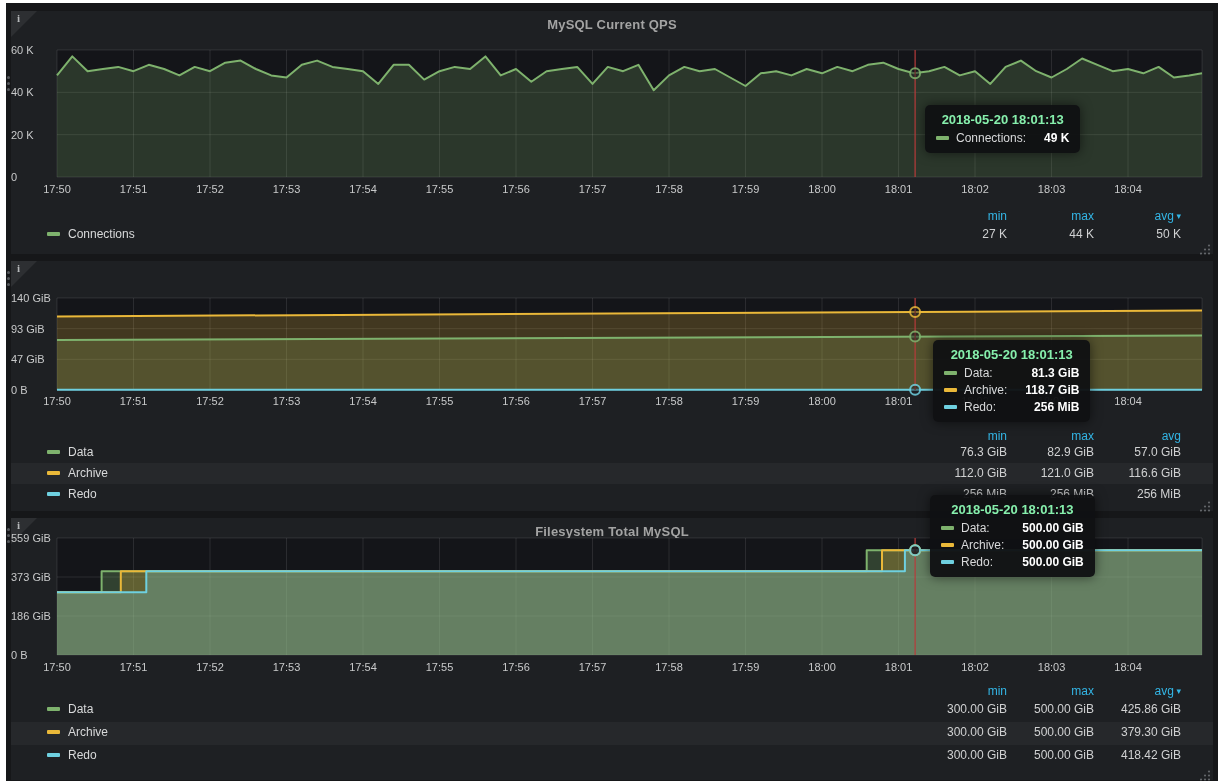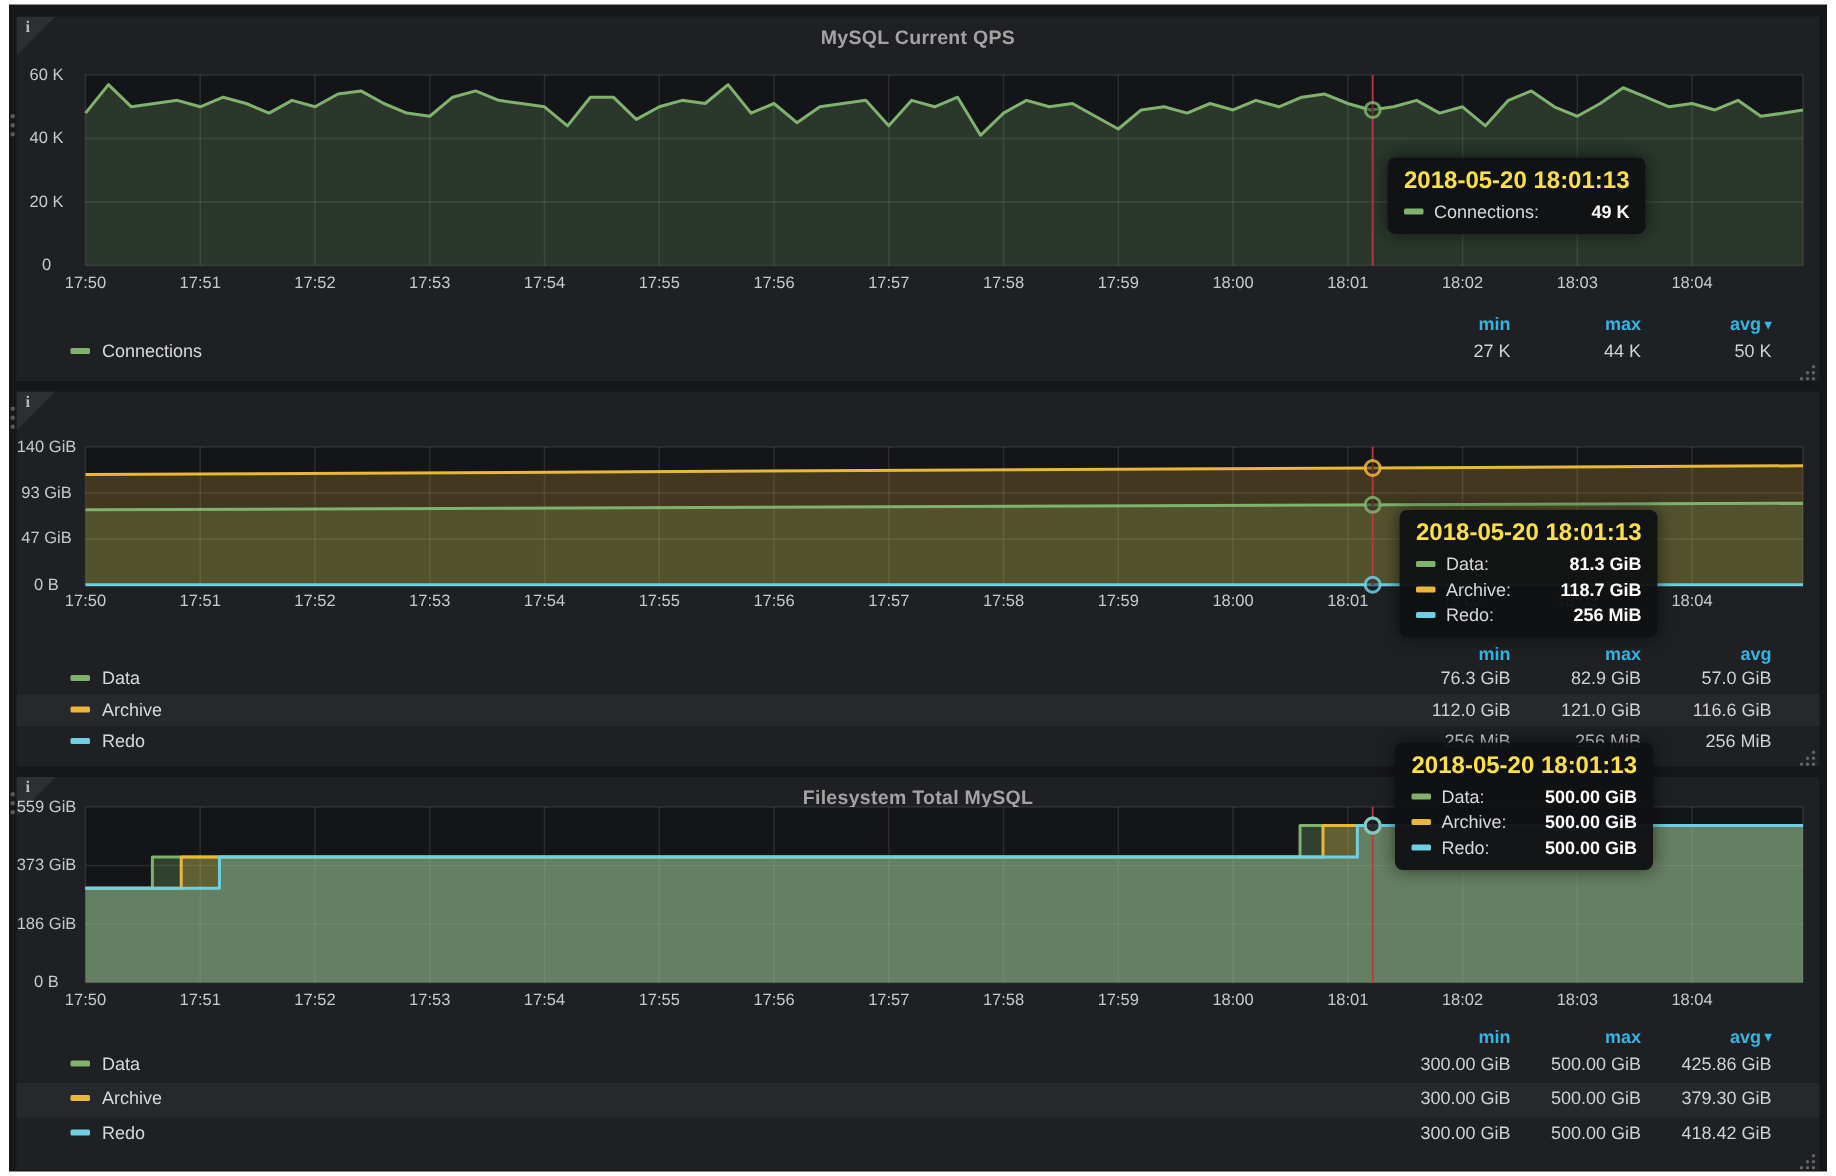--- a/index.html
+++ b/index.html
@@ -7,33 +7,33 @@
   .dashboard{position:absolute;left:6px;top:3px;width:1212px;height:778px;background:#161719;}
   .panel{position:absolute;left:5px;width:1202px;background:#1e2023;}
   .panel-title{position:absolute;top:6px;left:0;right:0;margin:0;text-align:center;
     font-size:13px;font-weight:700;color:#a3a3a3;letter-spacing:.2px;}
   .info-corner{position:absolute;top:0;left:0;width:26px;height:26px;overflow:hidden;}
   .info-corner::before{content:"";position:absolute;top:0;left:0;width:0;height:0;
     border-top:26px solid rgba(255,255,255,0.07);border-right:26px solid transparent;}
   .info-i{position:absolute;top:1px;left:6px;font-size:11px;font-weight:700;color:#b6b8ba;font-family:"Liberation Serif",serif;}
   .side-dots{position:absolute;left:-4px;width:3px;}
   .side-dots i{display:block;width:3px;height:3px;border-radius:50%;background:#55585c;margin-bottom:3px;}
-  .ylabel{position:absolute;left:0;width:40px;text-align:center;font-size:11px;color:#c8c9ca;}
+  .ylabel{position:absolute;left:0;width:40px;text-align:left;font-size:11px;color:#c8c9ca;}
   .xlabel{position:absolute;width:60px;text-align:center;font-size:11px;color:#c8c9ca;}
   .legend-name{position:absolute;left:36px;display:flex;align-items:center;font-size:12px;color:#d8d9da;}
   .legend-name .dash{margin-right:8px;}
   .dash{display:inline-block;width:13px;height:4px;border-radius:1px;}
   .cols{position:absolute;right:32px;display:flex;}
   .col{width:87px;text-align:right;font-size:12px;color:#d0d1d2;}
-  .hdr .col{color:#33b5e5;font-weight:700;text-align:right;}
+  .hdr .col{color:#33b5e5;font-weight:400;text-align:right;}
   .caret{font-size:9px;vertical-align:1px;}
   .stripe{position:absolute;left:0;right:0;background:rgba(255,255,255,0.04);}
   .tooltip{position:absolute;background:rgba(16,17,19,0.96);border-radius:5px;padding:7px 11px 8px 11px;
     z-index:30;box-shadow:0 0 12px rgba(0,0,0,0.55);white-space:nowrap;}
-  .tt-title{font-size:16px;font-weight:700;color:#fde047;text-align:center;margin-bottom:4px;}
+  .tt-title{font-size:13px;font-weight:700;color:#86efac;text-align:center;margin-bottom:4px;}
   .tt-row{display:flex;align-items:center;font-size:12px;color:#d8d9da;margin-top:3px;}
   .tt-row .dash{margin-right:7px;}
   .tt-val{margin-left:auto;padding-left:18px;font-weight:700;color:#ffffff;}
   .grip{position:absolute;right:2px;bottom:2px;width:11px;height:11px;}
   svg.chart{position:absolute;left:0;top:0;}
 </style>
 </head>
 <body>
 
 <div class="dashboard">

